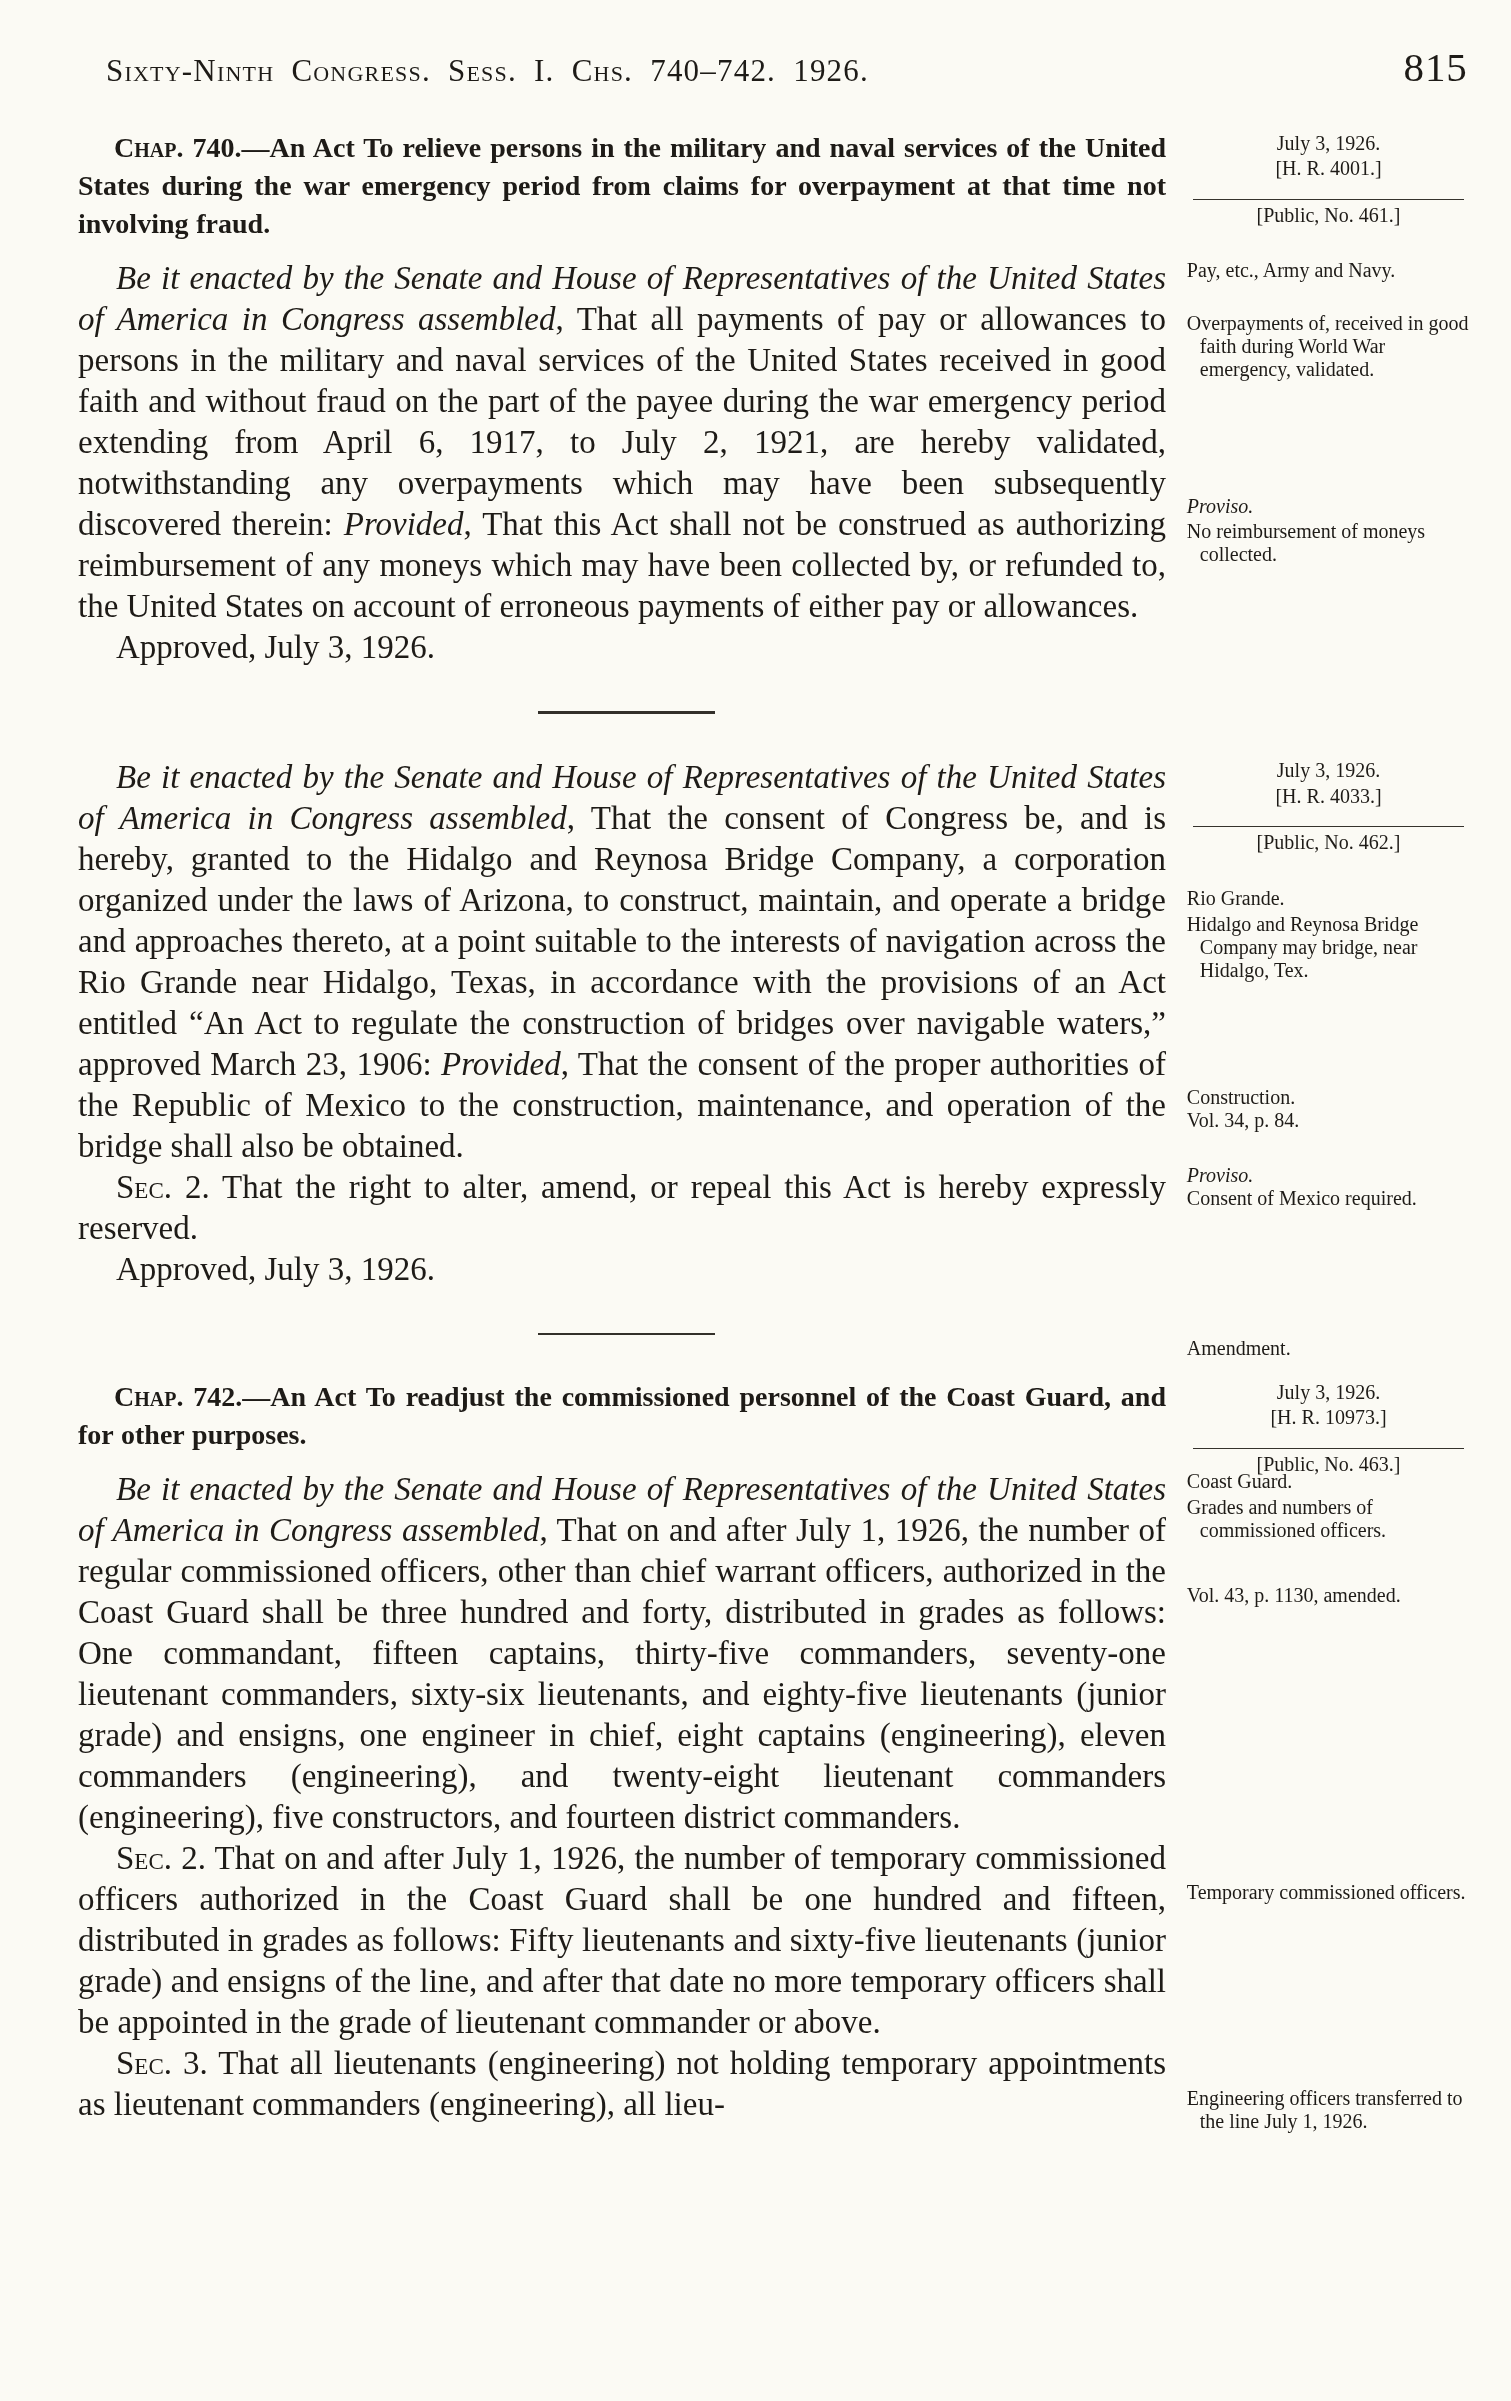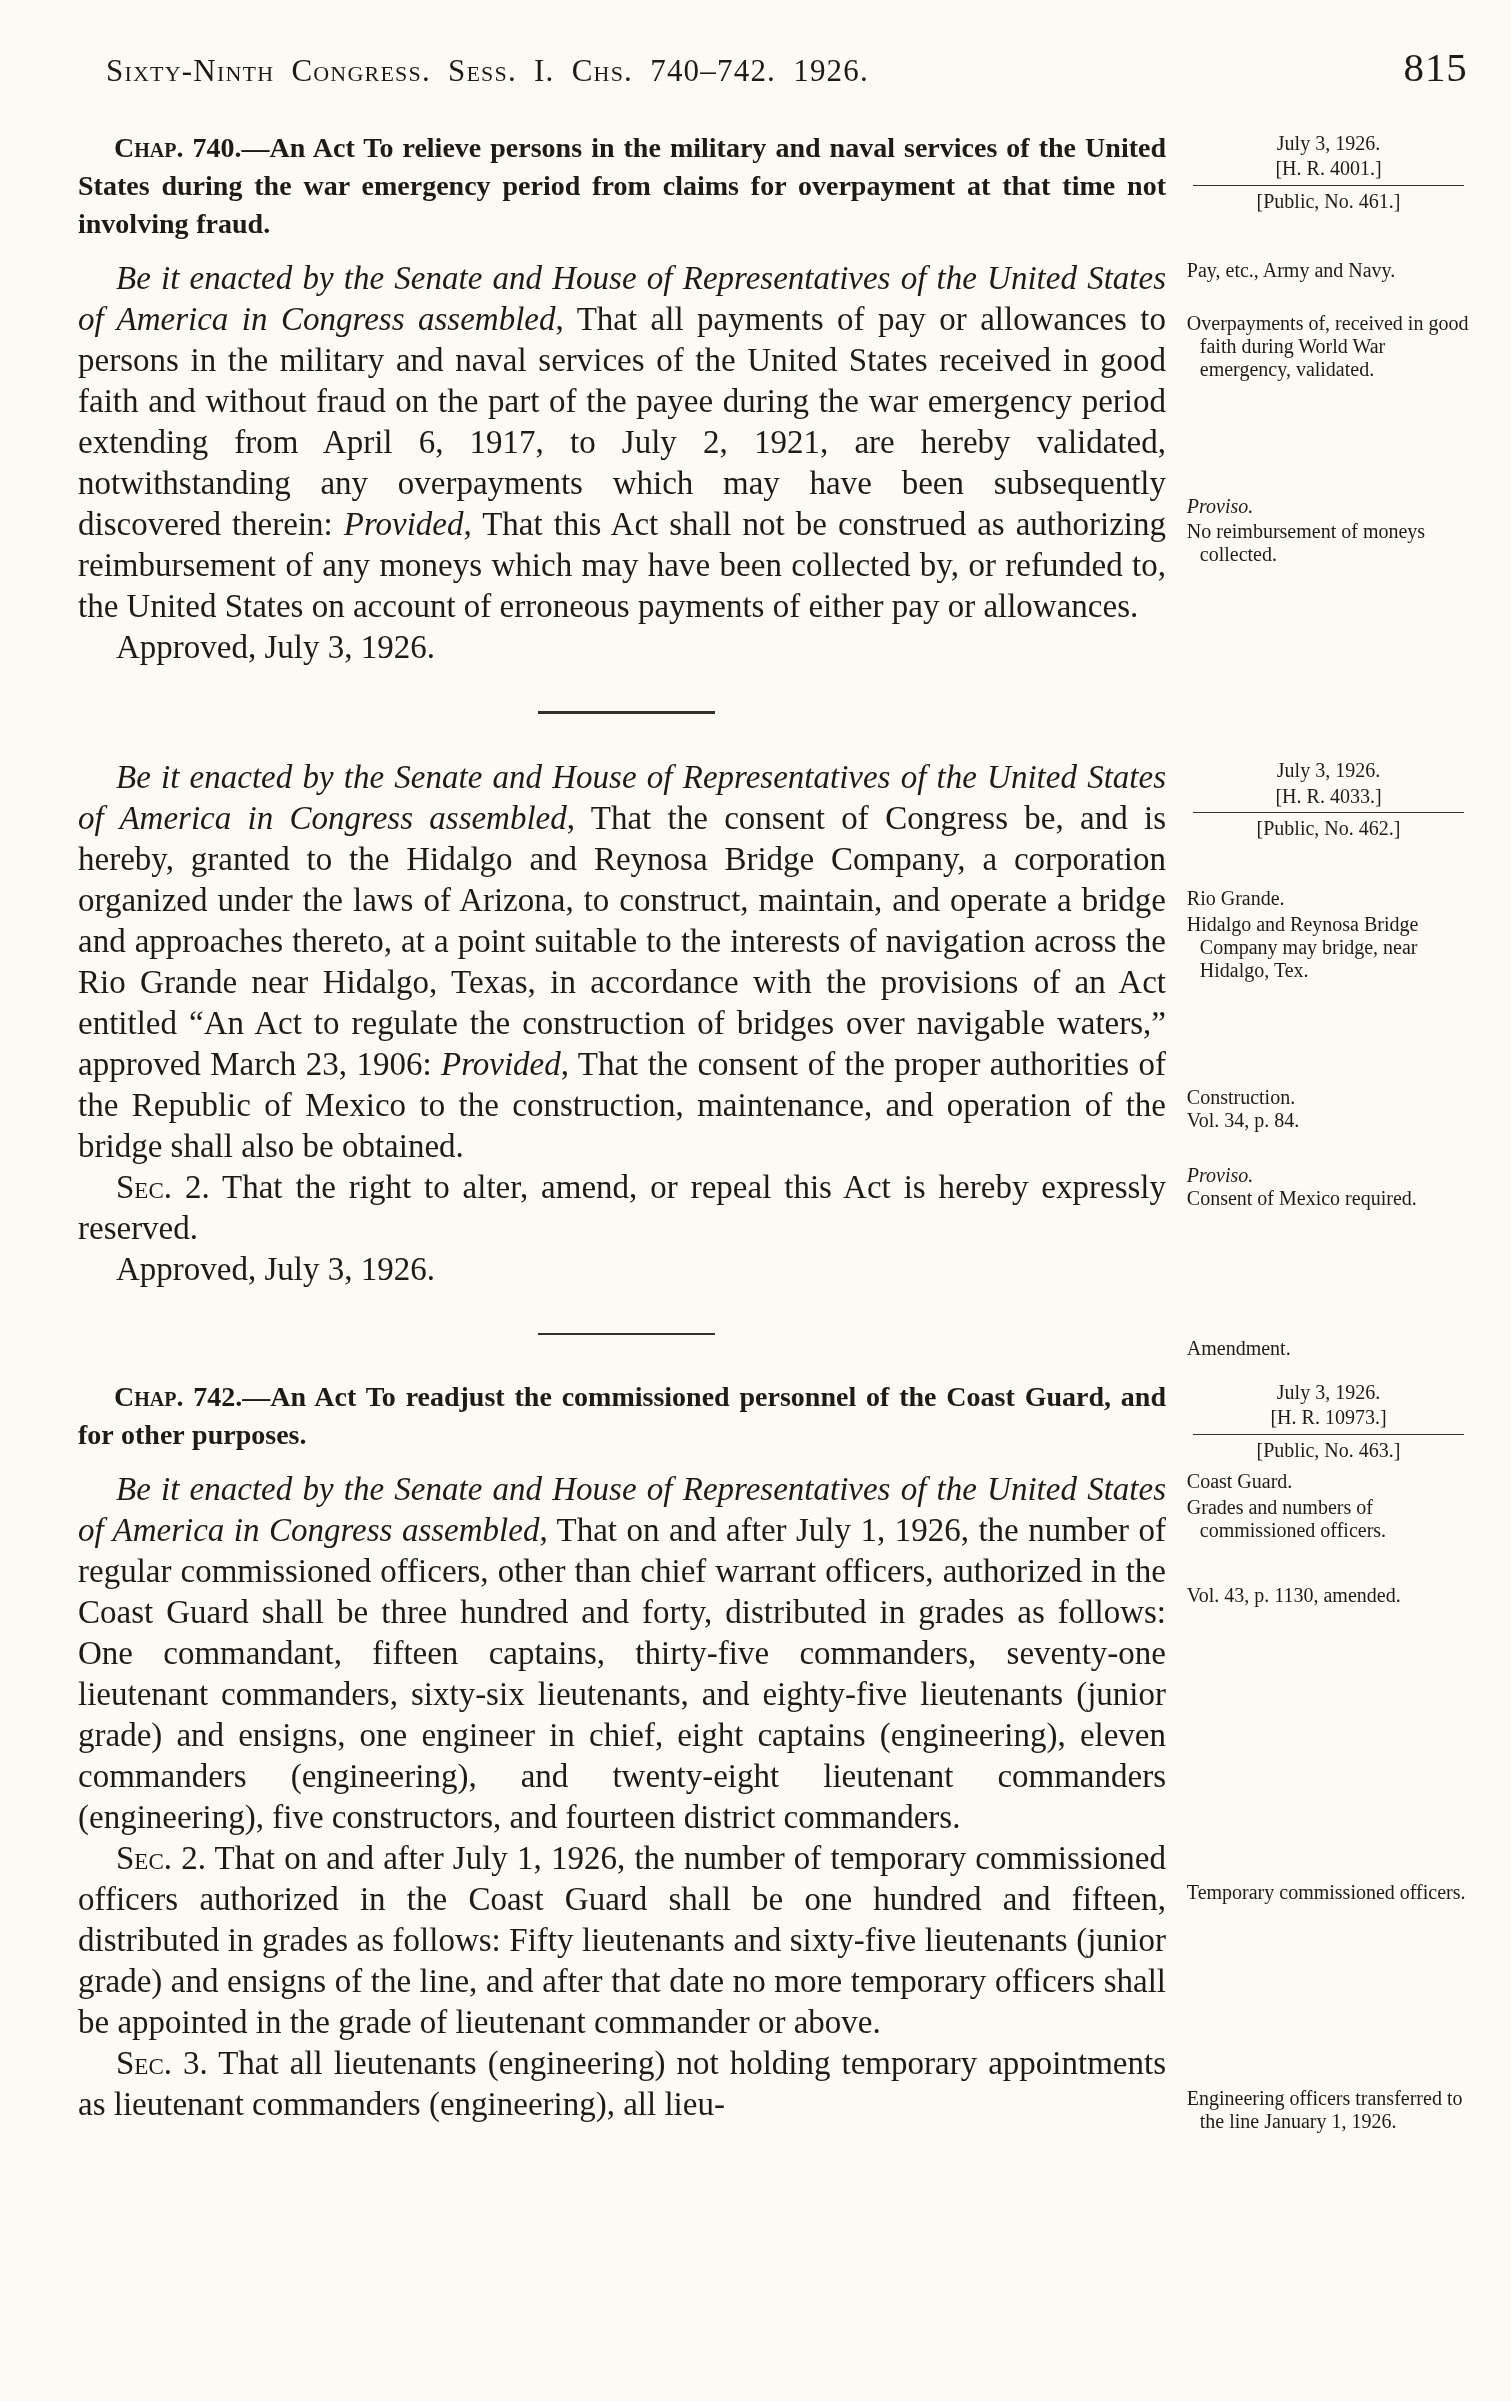--- a/index.html
+++ b/index.html
@@ -60,21 +60,21 @@
     position: absolute;
     top: 1.6px;
     right: 15px;
     width: 271px;
     font-size: 20px;
     line-height: 25.5px;
     text-align: center;
   }
   .sidehead .bill-line {
     border-bottom: 1.6px solid #35322c;
-    padding-bottom: 3px;
+    padding-bottom: 17px;
     margin-bottom: 3.3px;
   }
   .margin-note {
     position: absolute;
     right: 8.2px;
     width: 284px;
     font-size: 20px;
     line-height: 23px;
     text-align: left;
     padding-left: 13px;
@@ -147,17 +147,17 @@
     </div>
     <aside class="sidehead">
       <div>July 3, 1926.</div>
       <div class="bill-line">[H. R. 10973.]</div>
       <div>[Public, No. 463.]</div>
     </aside>
     <aside class="margin-note" style="top:92px"><span>Coast Guard.</span></aside>
     <aside class="margin-note" style="top:118px"><span>Grades and numbers of commissioned officers.</span></aside>
     <aside class="margin-note" style="top:206px"><span>Vol. 43, p. 1130, amended.</span></aside>
     <aside class="margin-note" style="top:503px"><span>Temporary commissioned officers.</span></aside>
-    <aside class="margin-note" style="top:709px"><span>Engineering officers transferred to the line January 1, 1926.</span></aside>
+    <aside class="margin-note" style="top:709px"><span>Engineering officers transferred to the line July 1, 1926.</span></aside>
   </section>
 
 </div>
 
 
 </body></html>

